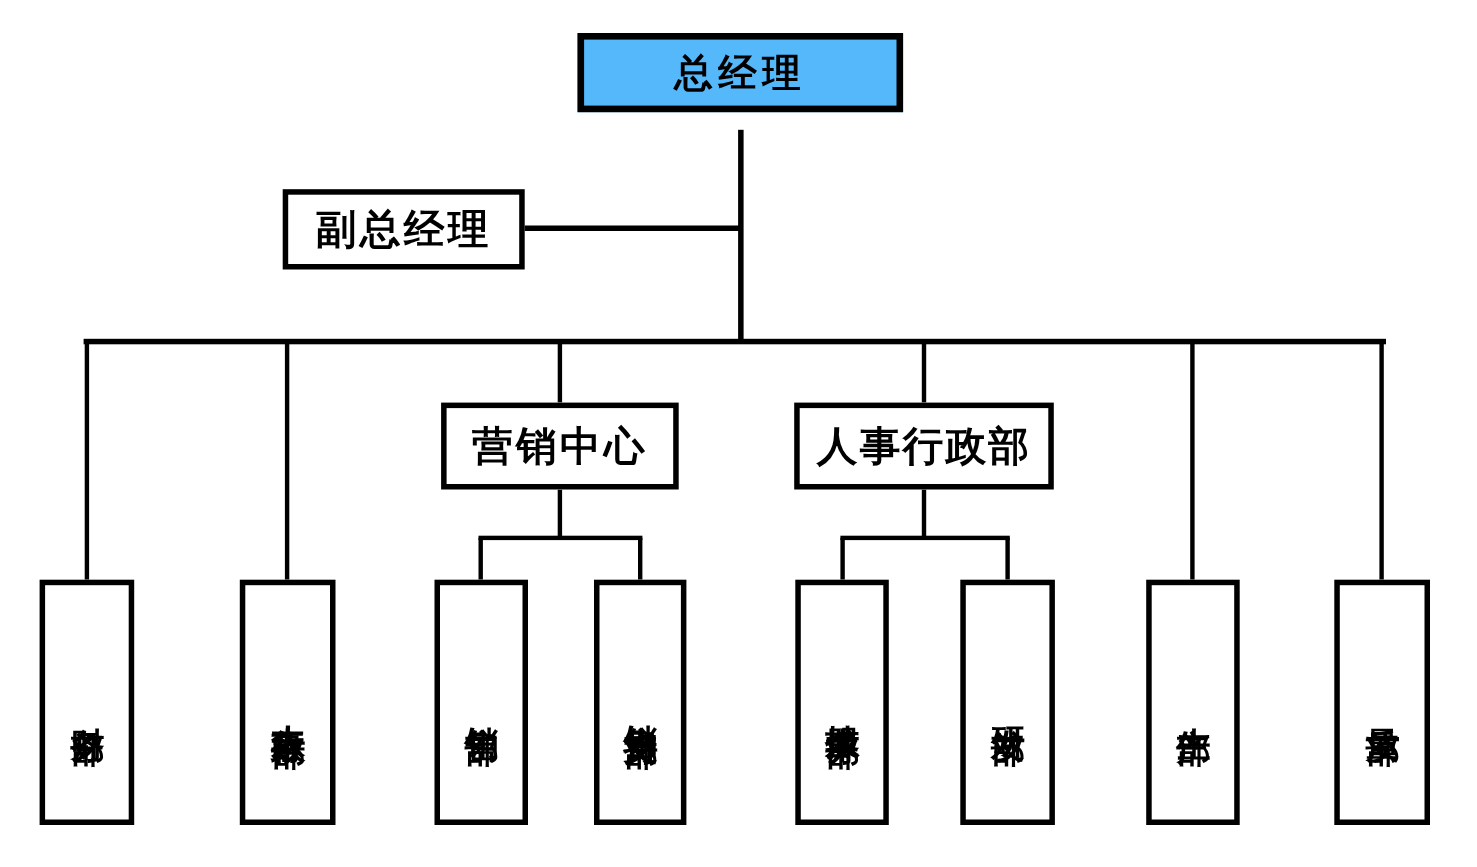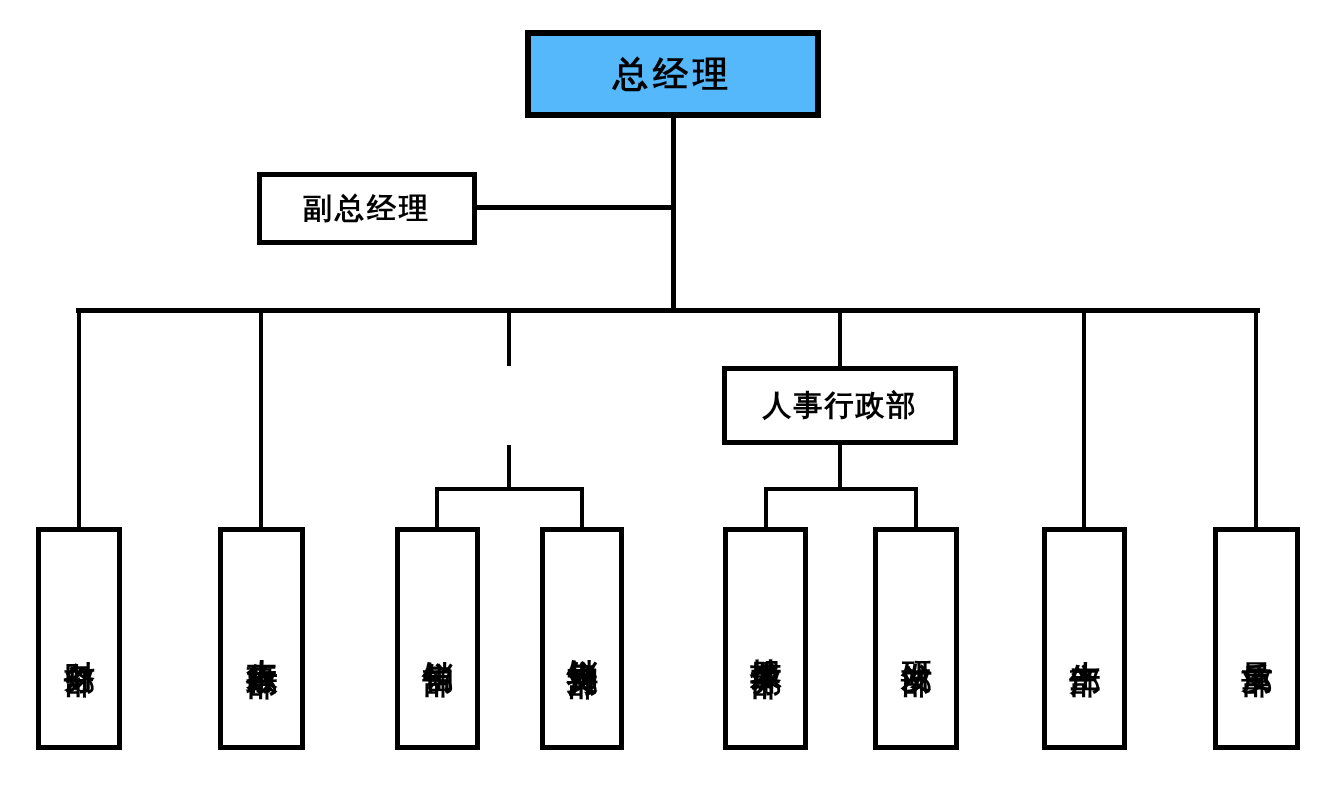--- a/index.html
+++ b/index.html
@@ -18,21 +18,21 @@
   .node {
     position: absolute;
     box-sizing: border-box;
     border: 5px solid #000;
     background: #ffffff;
     display: flex;
     align-items: center;
     justify-content: center;
     color: #000;
     font-weight: bold;
-    font-size: 29px;
+    font-size: 37px;
     letter-spacing: 3px;
     text-align: center;
     white-space: nowrap;
   }
   .node.root {
     border-width: 6px;
     font-size: 35px;
     letter-spacing: 5px;
   }
   .node.vertical {
@@ -66,24 +66,25 @@
   <div class="line" style="left:507px; top:445px; width:4px; height:44px;"></div>
   <div class="line" style="left:435px; top:487px; width:149px; height:4px;"></div>
   <div class="line" style="left:435px; top:489px; width:4px; height:38px;"></div>
   <div class="line" style="left:580px; top:489px; width:4px; height:38px;"></div>
 
   <div class="line" style="left:838px; top:445px; width:4px; height:44px;"></div>
   <div class="line" style="left:764px; top:487px; width:154px; height:4px;"></div>
   <div class="line" style="left:764px; top:489px; width:4px; height:38px;"></div>
   <div class="line" style="left:914px; top:489px; width:4px; height:38px;"></div>
 
-  <div class="node root" style="left: 525px; top: 30px; width: 296px; height: 88px; background-color: rgb(85, 184, 251);">总经理</div>
+  <div class="node root" style="left: 525px; top: 30px; width: 296px; height: 72px; background-color: rgb(85, 184, 251);">总经理</div>
 
   <div class="node" style="left:257px; top:172px; width:220px; height:73px;">副总经理</div>
 
+  <div class="node" style="left:401px; top:366px; width:216px; height:79px;">营销中心</div>
 
   <div class="node" style="left:722px; top:366px; width:236px; height:79px; letter-spacing:2px;">人事行政部</div>
 
   <div class="node vertical" style="left:36px; top:527px; width:86px; height:223px;">财务部</div>
 
   <div class="node vertical" style="left:218px; top:527px; width:87px; height:223px;">人事行政部</div>
 
   <div class="node vertical" style="left:395px; top:527px; width:85px; height:223px;">销售部</div>
 
   <div class="node vertical" style="left:540px; top:527px; width:84px; height:223px;">销售支持部</div>

